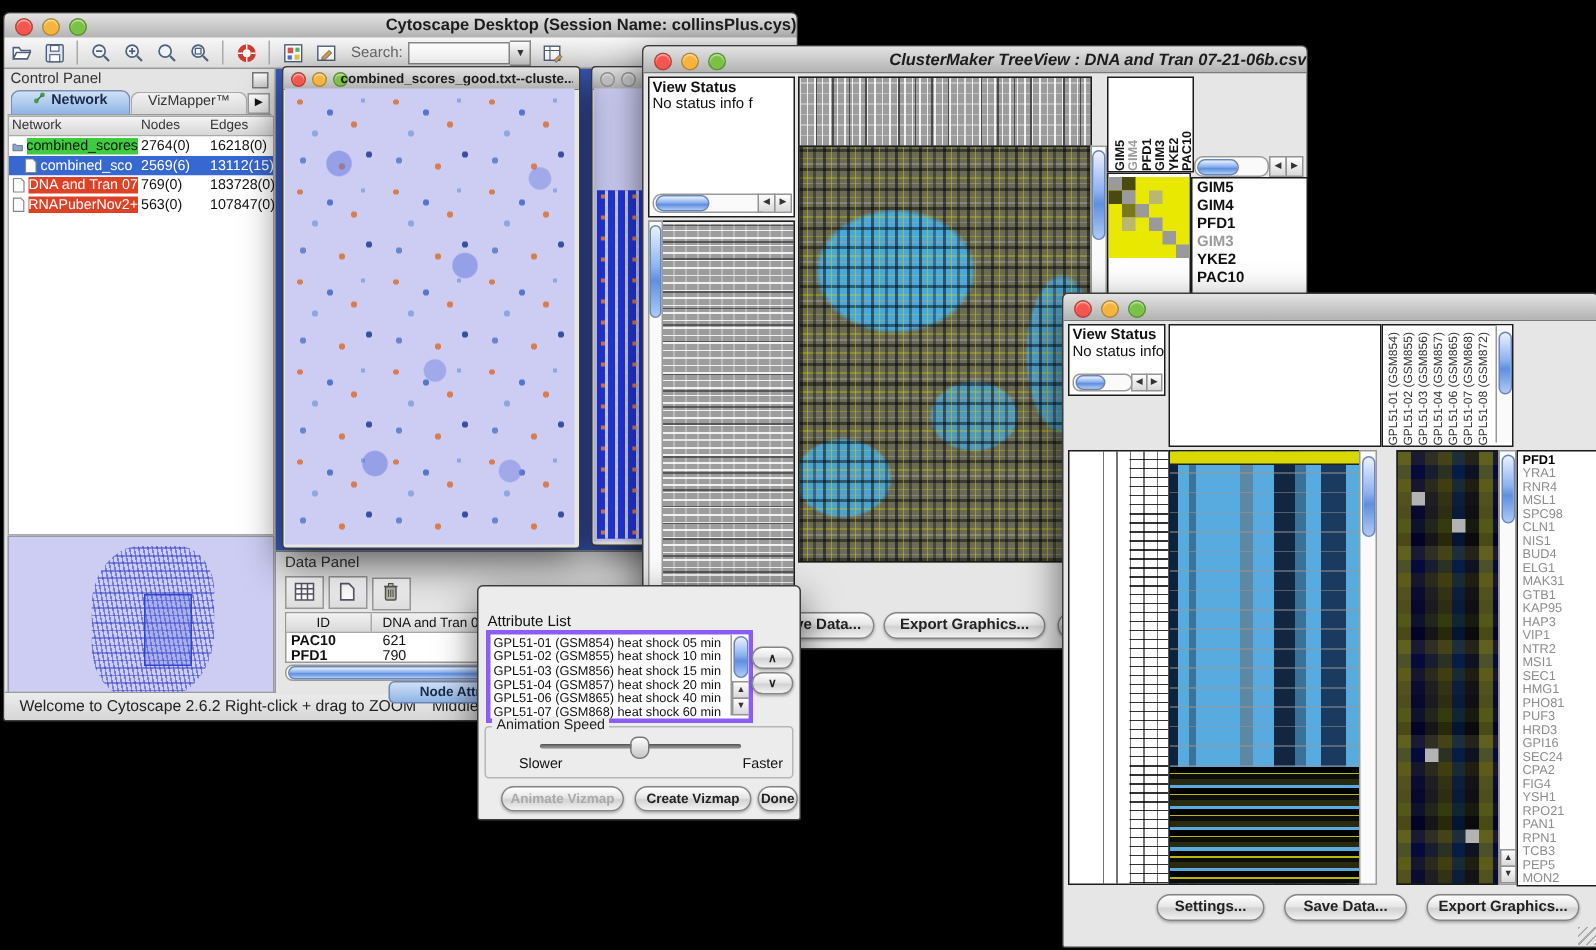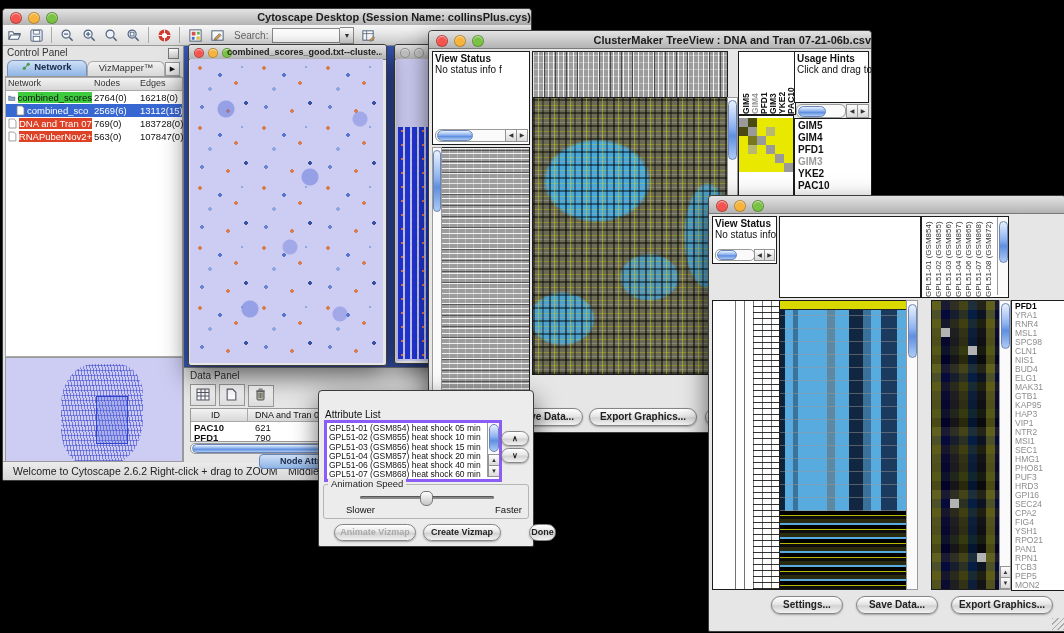--- a/index.html
+++ b/index.html
@@ -373,21 +373,21 @@
         <div class="light l-grn"></div>
       </div>
       <div class="title" style="top:2px;left:38px;right:4px;text-align:left;font-size:9px;">combined_scores_good.txt--cluste...</div>
     </div>
     <div class="canvas1 abs" style="left:1px;top:14px;width:193px;height:304px;">
       <div class="blobs" style="position:absolute;inset:0;"></div>
     </div>
   </div>
 
   <div class="win" style="left:428px;top:30px;width:442px;height:401px;z-index:30;">
-    <div class="tbar" style="height:17px;">
+    <div class="tbar" style="height:17px;font-style:italic;">
       <div class="lights" style="top:4px;">
         <div class="light l-red"></div>
         <div class="light l-yel"></div>
         <div class="light l-grn"></div>
       </div>
       <div class="title" style="top:3px;font-size:11px;">ClusterMaker TreeView : DNA and Tran 07-21-06b.csv</div>
     </div>
 
     <div class="pane" style="left:3px;top:20px;width:96px;height:92px;">
       <b style="position:absolute;left:2px;top:1px;font-size:10px;">View Status</b>
@@ -430,24 +430,20 @@
         <rect x="27" y="9" width="9" height="9" fill="#b8b870"></rect>
         <rect x="18" y="18" width="9" height="9" fill="#9a9a9a"></rect>
           <rect x="9" y="18" width="9" height="9" fill="#78781e"></rect>
         <rect x="27" y="27" width="9" height="9" fill="#9a9a9a"></rect>
           <rect x="9" y="27" width="9" height="9" fill="#b8b870"></rect>
         <rect x="36" y="36" width="9" height="9" fill="#9a9a9a"></rect>
         <rect x="45" y="45" width="9" height="9" fill="#9a9a9a"></rect>
       </svg>
     </div>
 
-    <div class="pane" style="left:365px;top:20px;width:73px;height:50px;">
-      <b style="position:absolute;left:2px;top:1px;font-size:10px;white-space:nowrap;">Usage Hints</b>
-      <span style="position:absolute;left:2px;top:12px;font-size:10px;white-space:nowrap;">Click and drag to</span>
-    </div>
 
     <div class="track abs" style="left:367px;top:73px;width:48px;height:12px;border-radius:6px;">
       <div class="pill" style="position:absolute;left:1px;top:1px;width:26px;height:9px;"></div>
     </div>
     <span class="sq-btn abs" style="left:417px;top:73px;width:10px;height:12px;line-height:12px;">◀</span>
     <span class="sq-btn abs" style="left:428px;top:73px;width:10px;height:12px;line-height:12px;">▶</span>
     <div class="pane glist1" style="left:365px;top:87px;width:73px;height:285px;padding:1px 0 0 3px;">
       <span>GIM5</span>
       <span>GIM4</span>
       <span>PFD1</span>
@@ -486,21 +482,21 @@
     <div class="grp" style="left:4px;top:93px;width:204px;height:33px;">
       <span class="grp-label">Animation Speed</span>
       <div style="position:absolute;left:36px;top:11px;width:134px;height:3px;background:#8a8a8a;border-radius:2px;box-shadow:inset 0 1px 1px rgba(0,0,0,.4);">
         <div style="position:absolute;left:60px;top:-5px;width:11px;height:13px;background:linear-gradient(#fdfdfd,#c6c6c6);border:1px solid #777;border-radius:5px 5px 6px 6px;"></div>
       </div>
       <span style="position:absolute;left:22px;top:19px;font-size:9.5px;">Slower</span>
       <span style="position:absolute;right:6px;top:19px;font-size:9.5px;">Faster</span>
     </div>
     <div class="abtn dis" style="left:15px;top:133px;width:80px;height:15px;line-height:15px;font-size:9px;"><span>Animate Vizmap</span></div>
     <div class="abtn" style="left:104px;top:133px;width:76px;height:15px;line-height:15px;font-size:9px;"><span>Create Vizmap</span></div>
-    <div class="abtn" style="left:186px;top:133px;width:25px;height:15px;line-height:15px;font-size:9px;margin-left:24px;"><span>Done</span></div>
+    <div class="abtn" style="left:186px;top:133px;width:25px;height:15px;line-height:15px;font-size:9px;"><span>Done</span></div>
   </div>
 
   <div class="win" style="left:708px;top:195px;width:356px;height:435px;z-index:50;">
     <div class="tbar" style="height:17px;">
       <div class="lights" style="top:4px;">
         <div class="light l-red"></div>
         <div class="light l-yel"></div>
         <div class="light l-grn"></div>
       </div>
     </div>

